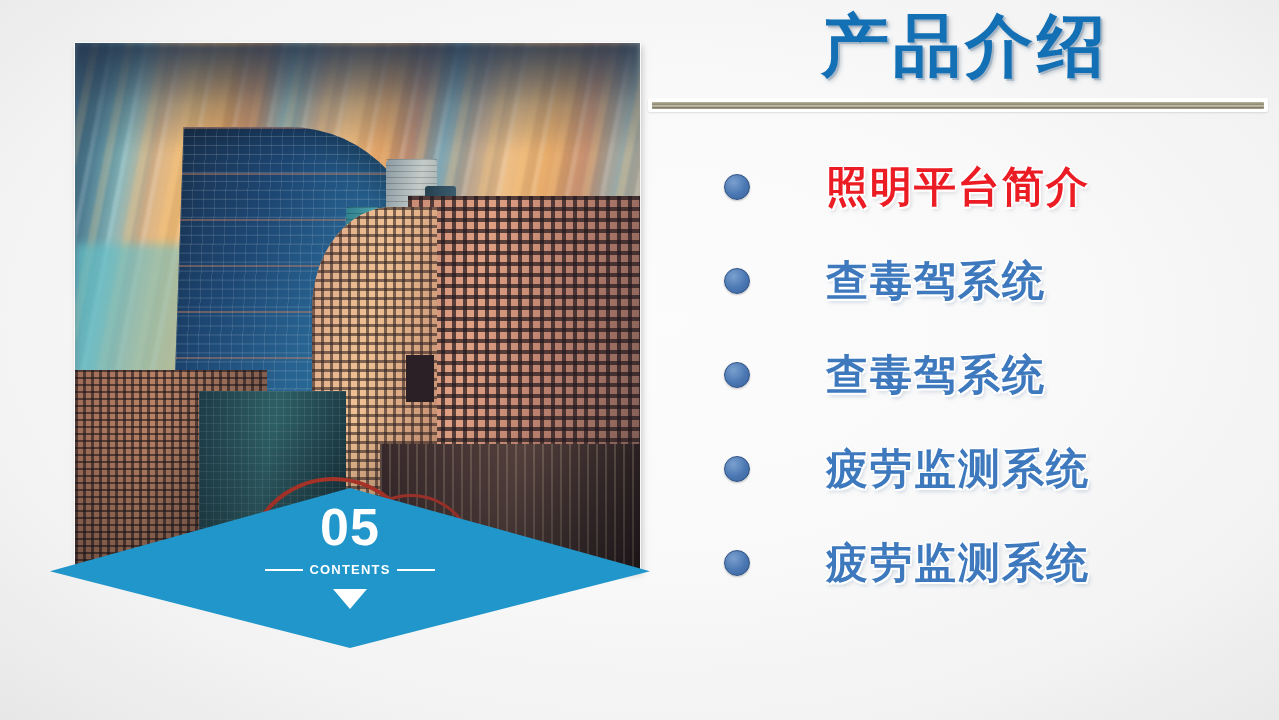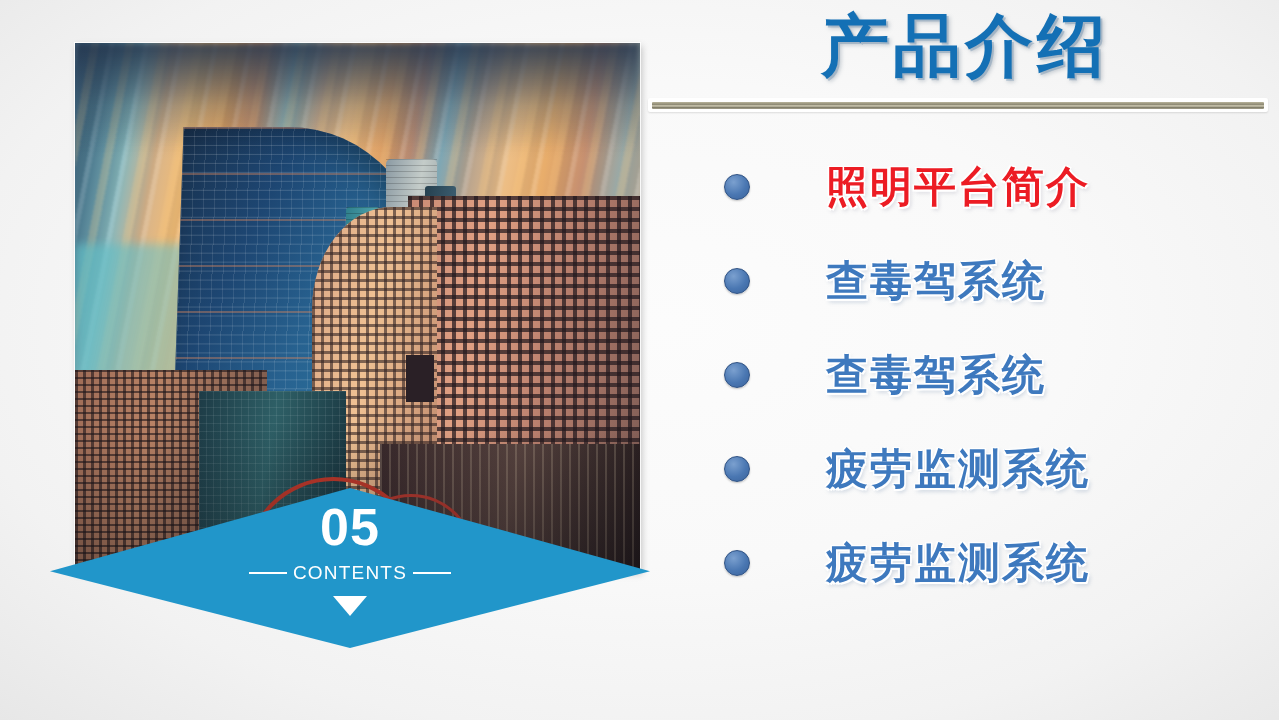--- a/index.html
+++ b/index.html
@@ -312,22 +312,22 @@
     align-items: center;
     gap: 6px;
     margin-top: 9px;
   }
   .badge-rule {
     width: 38px;
     height: 2px;
     background: #ffffff;
   }
   .badge-label {
-    font-size: 19px;
-    font-weight: normal;
+    font-size: 13px;
+    font-weight: bold;
     letter-spacing: 1.2px;
   }
   .badge-caret {
     margin-top: 12px;
     width: 0; height: 0;
     border-left: 17px solid transparent;
     border-right: 17px solid transparent;
     border-top: 20px solid #ffffff;
   }
 

